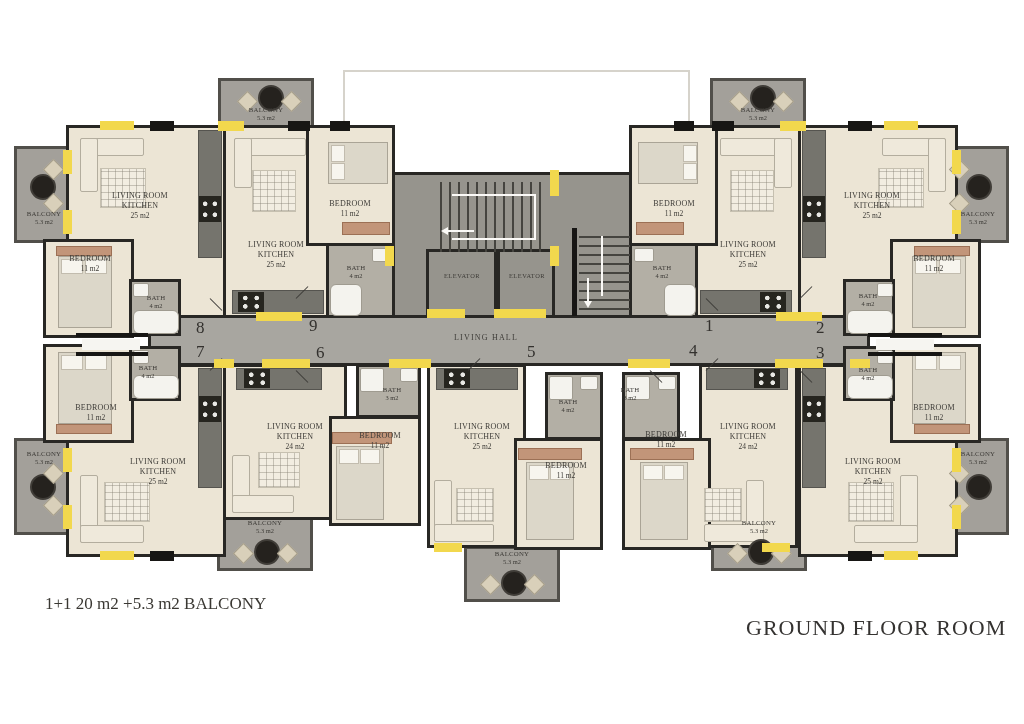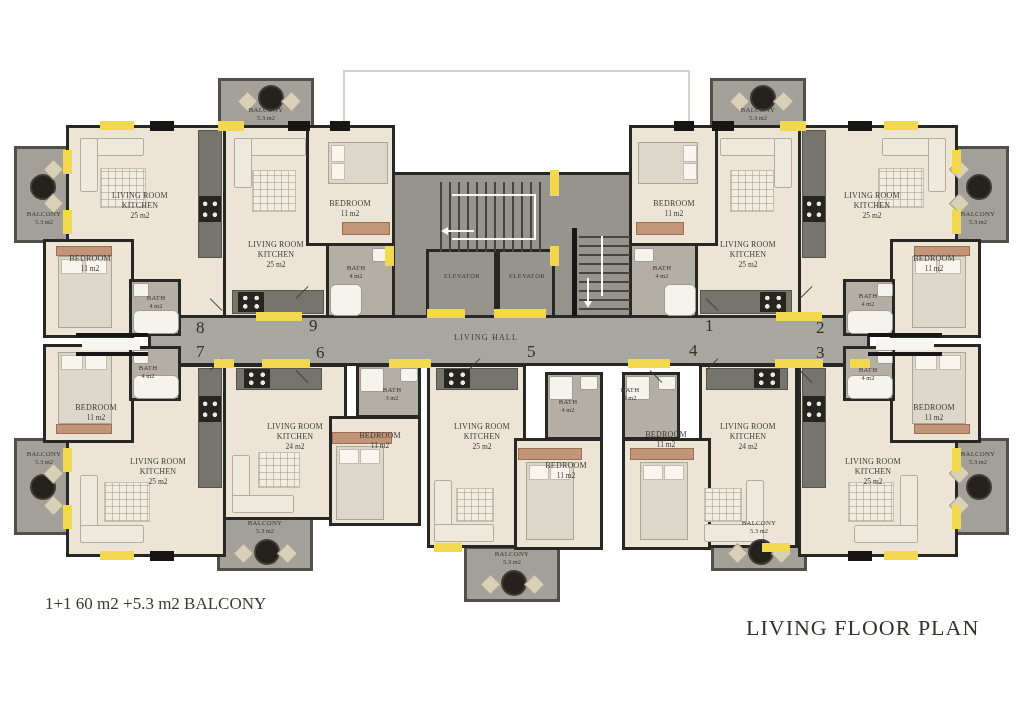--- a/index.html
+++ b/index.html
@@ -458,16 +458,16 @@
   <div class="num" style="left:196px;top:318px">8</div>
   <div class="num" style="left:309px;top:316px">9</div>
   <div class="num" style="left:705px;top:316px">1</div>
   <div class="num" style="left:816px;top:318px">2</div>
   <div class="num" style="left:196px;top:342px">7</div>
   <div class="num" style="left:316px;top:343px">6</div>
   <div class="num" style="left:527px;top:342px">5</div>
   <div class="num" style="left:689px;top:341px">4</div>
   <div class="num" style="left:816px;top:343px">3</div>
 
-  <div class="caption" style="left:45px;top:594px">1+1 60 m2 +5.3 m2 BALCONY</div>
-  <div class="plantitle" style="left:746px;top:615px">LIVING FLOOR PLAN</div>
+  <div class="caption" style="left:45px;top:594px">1+1 20 m2 +5.3 m2 BALCONY</div>
+  <div class="plantitle" style="left:746px;top:615px">GROUND FLOOR ROOM</div>
 
 </div>
 
 </body></html>

